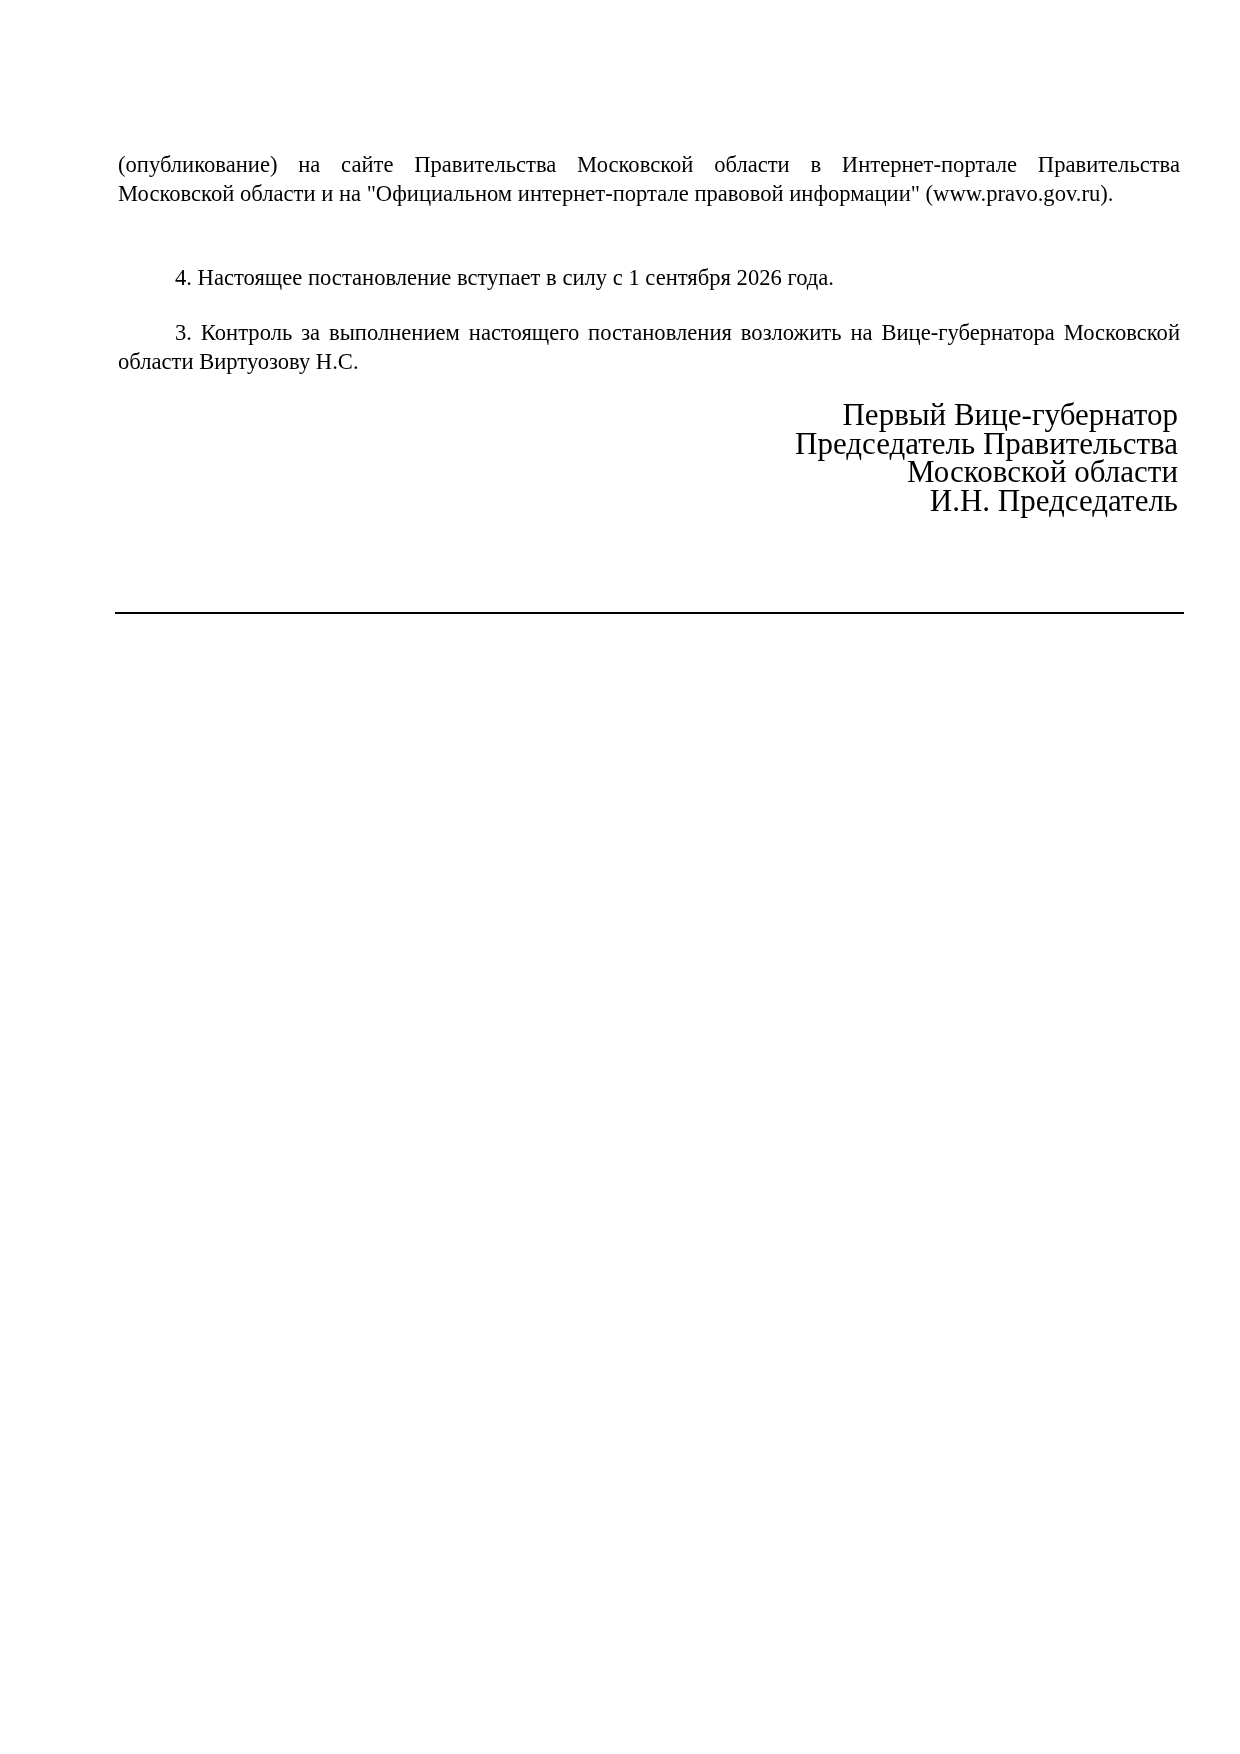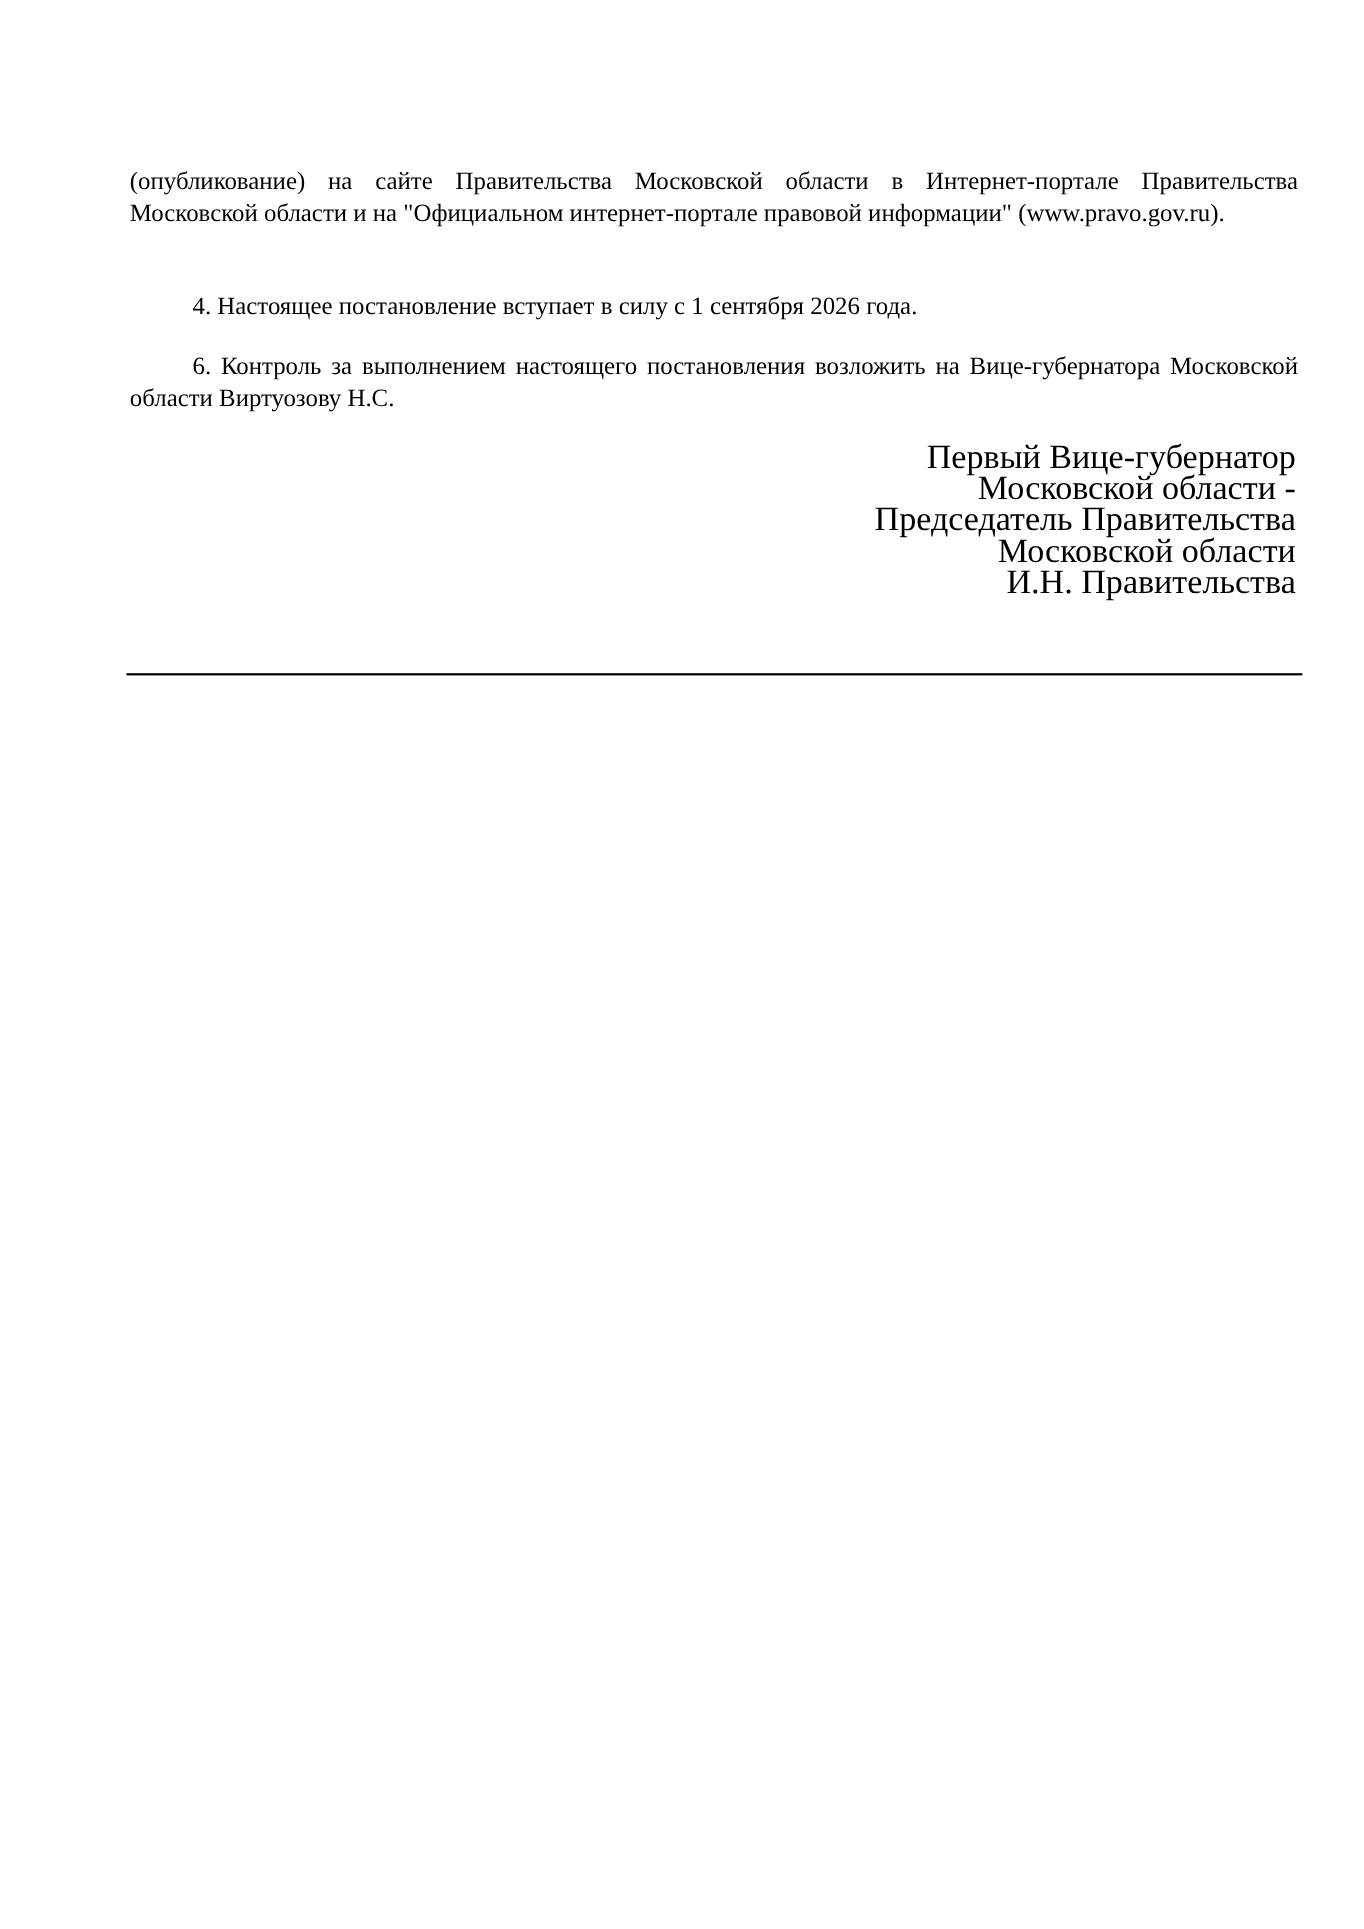--- a/index.html
+++ b/index.html
@@ -56,25 +56,24 @@
   </style>
 </head>
 <body>
 
 <div class="page">
 
   <p class="text-block p1">(опубликование) на сайте Правительства Московской области в Интернет-портале Правительства Московской области и на "Официальном интернет-портале правовой информации" (www.pravo.gov.ru).</p>
 
   <p class="text-block p4">4. Настоящее постановление вступает в силу с 1 сентября 2026 года.</p>
 
-  <p class="text-block p5">6. Контроль за выполнением настоящего постановления возложить на Вице-губернатора Московской области Виртуозову Н.С.</p>
+  <p class="text-block p5">3. Контроль за выполнением настоящего постановления возложить на Вице-губернатора Московской области Виртуозову Н.С.</p>
 
   <div class="signature">
     <div>Первый Вице-губернатор</div>
-    <div>Московской области -</div>
     <div>Председатель Правительства</div>
     <div>Московской области</div>
-    <div>И.Н. Правительства</div>
+    <div>И.Н. Председатель</div>
   </div>
 
   <div class="rule"></div>
 
 </div>
 
 </body></html>

